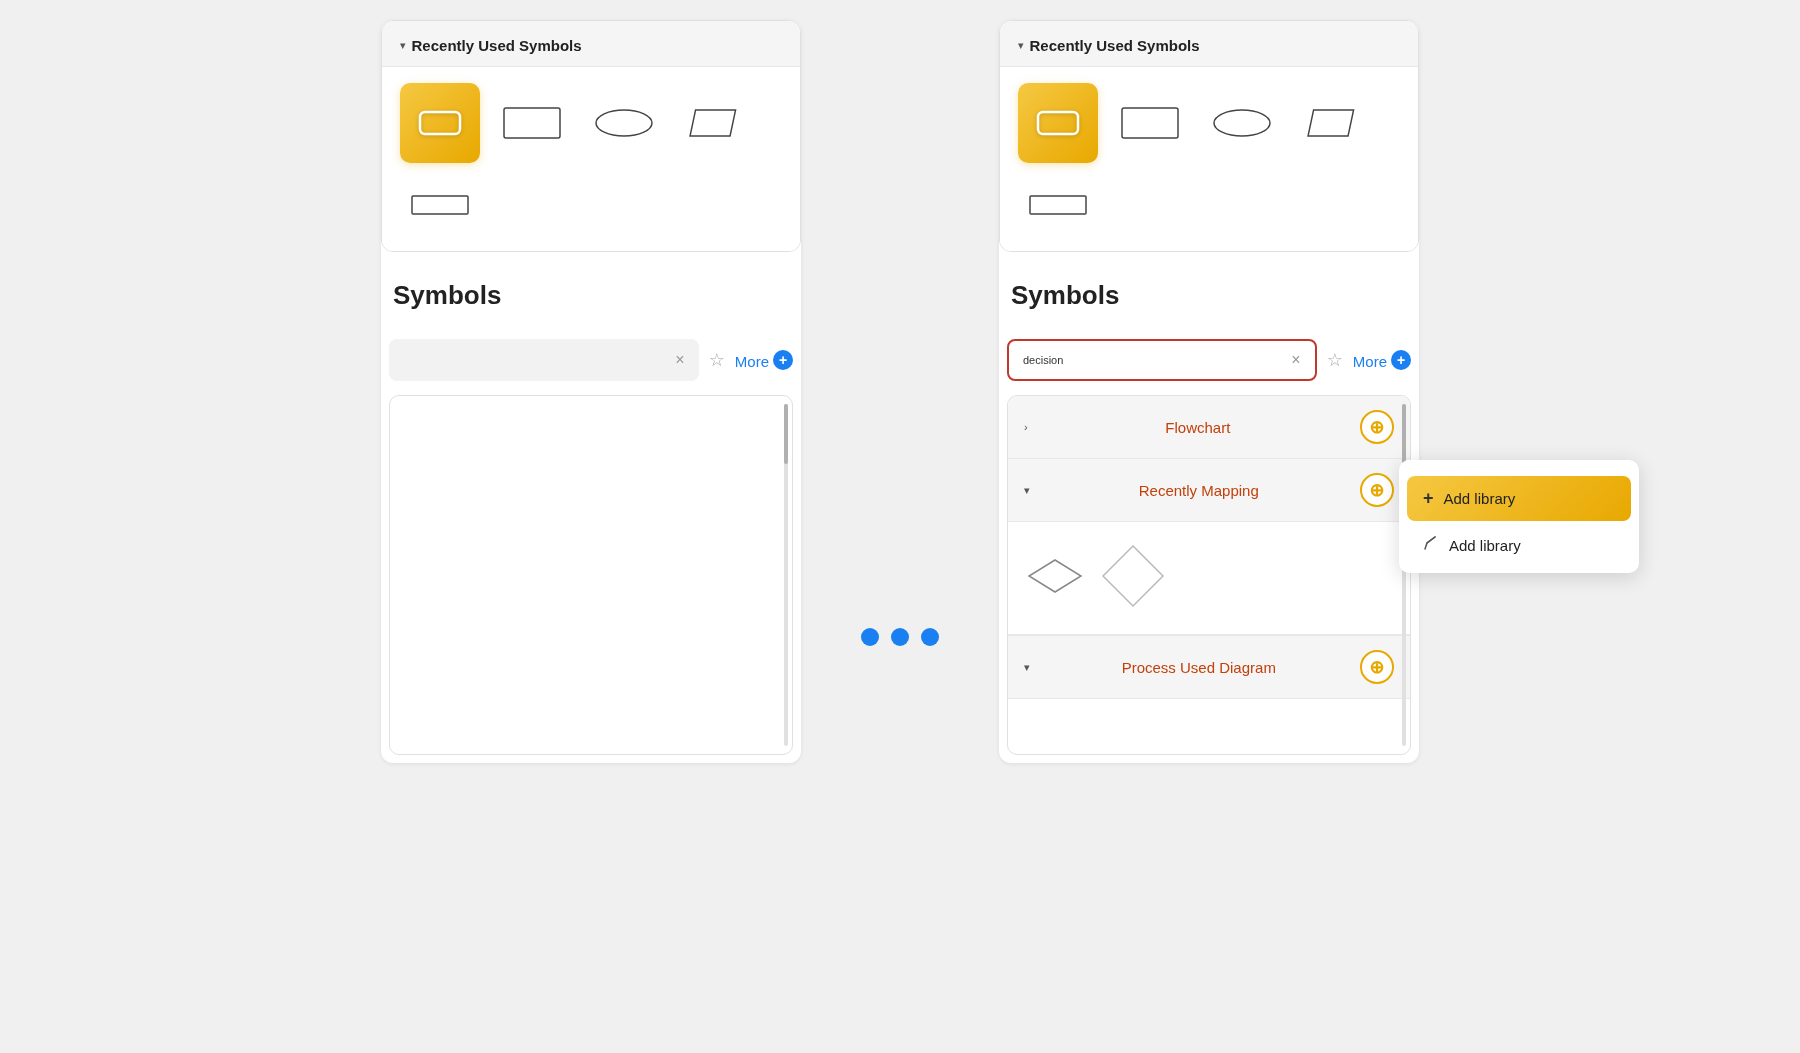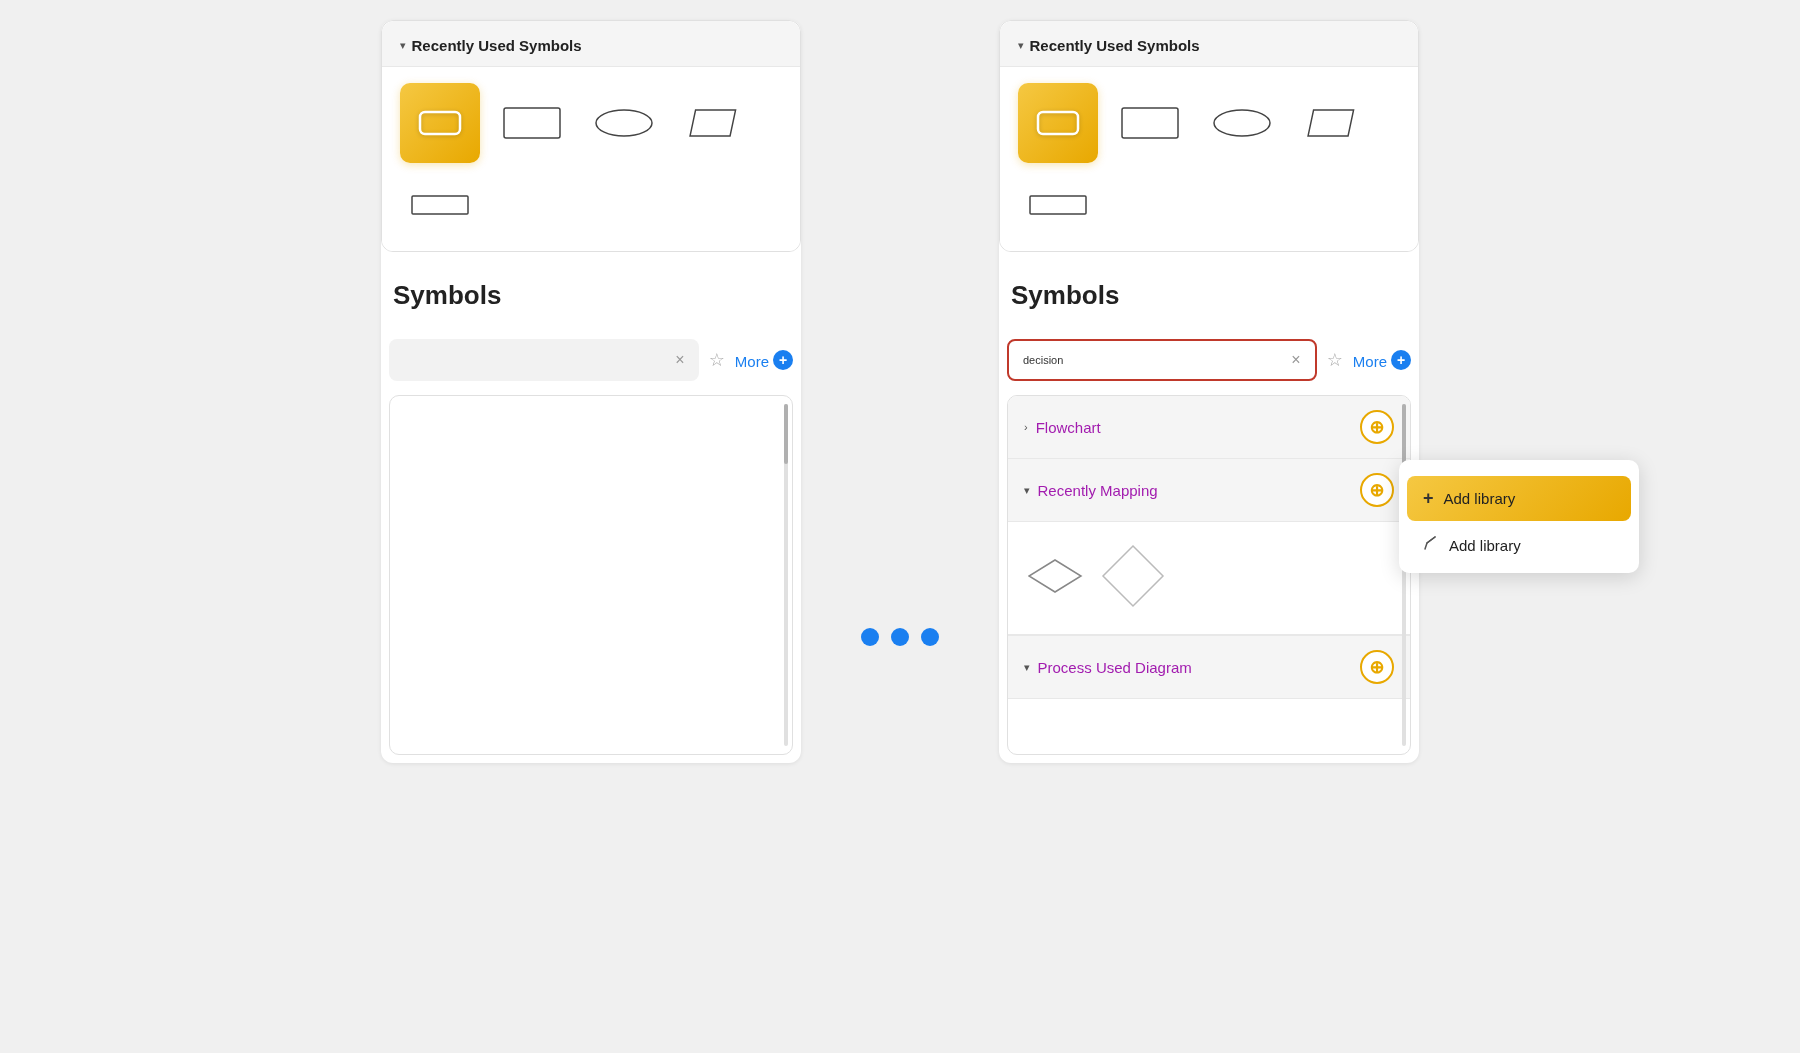--- a/index.html
+++ b/index.html
@@ -199,22 +199,23 @@
       align-items: center;
       padding: 14px 16px;
       background: #f5f5f5;
       border-bottom: 1px solid #e8e8e8;
       cursor: pointer;
     }
 
     .category-row-label {
       font-size: 15px;
       font-weight: 500;
-      color: #a21caf;
+      color: #c2410c;
       flex: 1;
+      text-align: center;
     }
 
     .category-chevron {
       font-size: 11px;
       color: #555;
       margin-right: 8px;
     }
 
     .category-add-btn {
       width: 34px;

